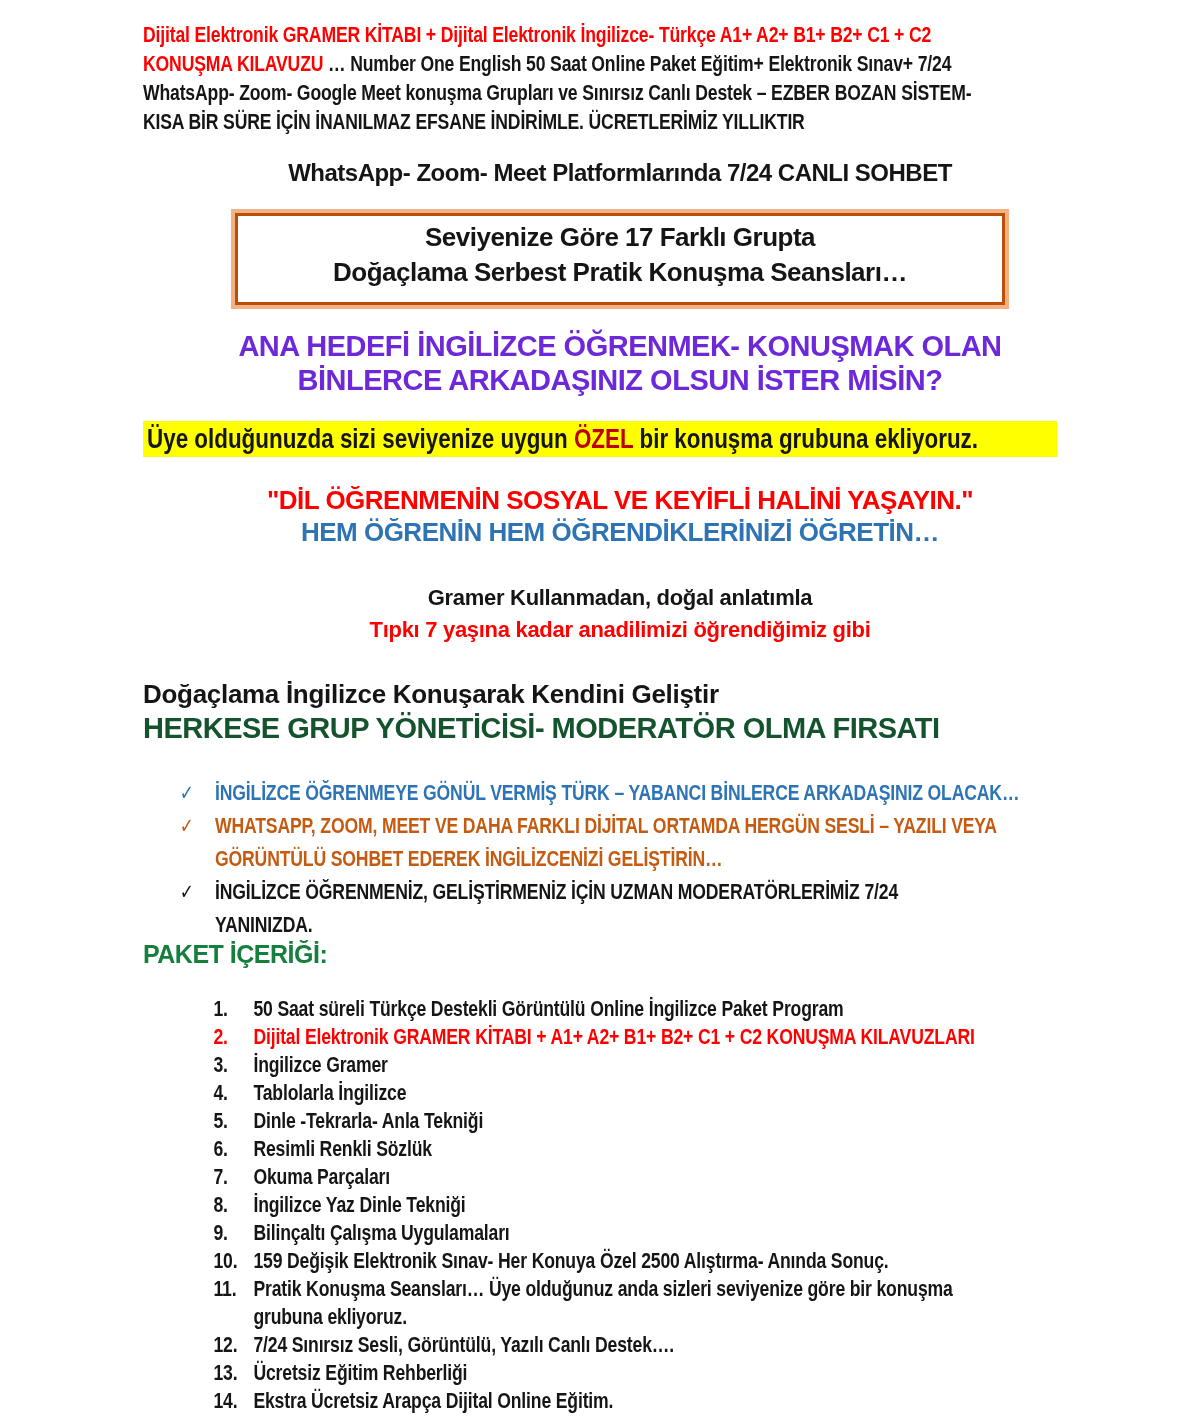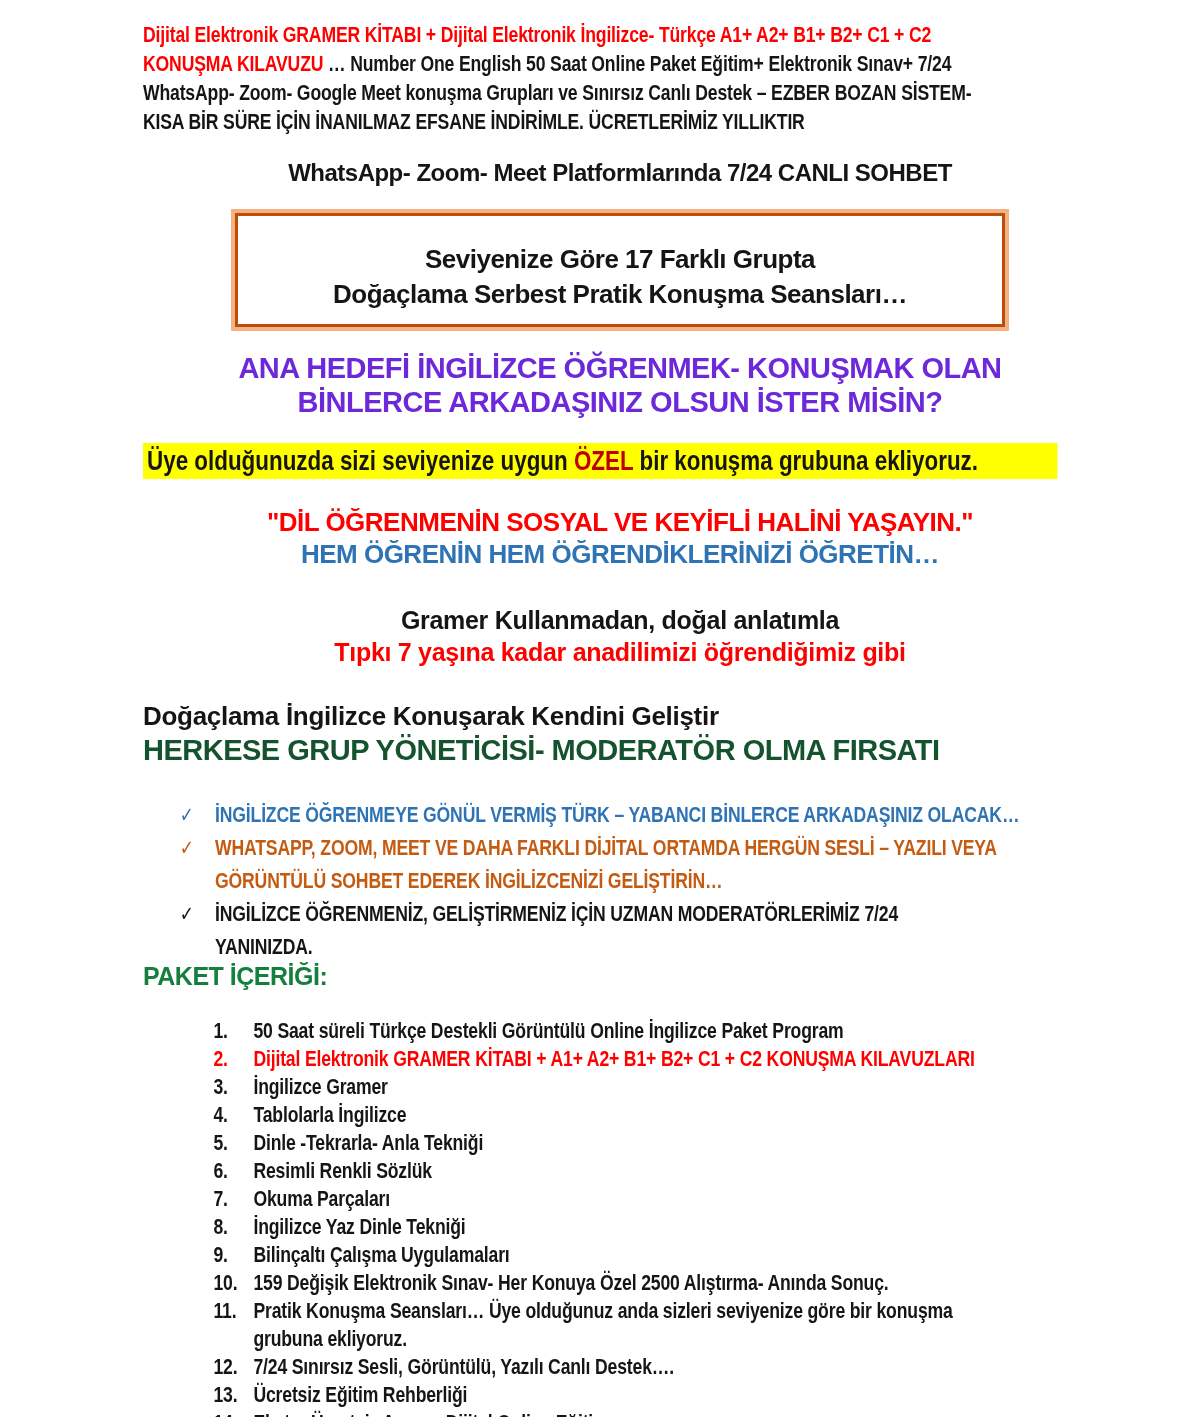--- a/index.html
+++ b/index.html
@@ -21,34 +21,34 @@
   .intro { font-size: 22px; line-height: 29px; white-space: pre-line; letter-spacing: -0.2px; }
 
   .h-live { margin-top: 22px; font-size: 24px; line-height: 30px; text-align: center; letter-spacing: -0.5px; }
 
   .box {
     margin: 25px auto 0;
     width: 770px;
     border: 3px solid #bc4f07;
     outline: 4px solid #f4b183;
     background: #ffffff;
-    padding: 26px 8px 12px;
+    padding: 4px 8px 12px;
   }
   .box-text { font-size: 26px; line-height: 35px; text-align: center; white-space: pre-line; letter-spacing: -0.5px; }
 
   .h-question { margin-top: 24px; font-size: 29px; line-height: 34px; text-align: center; white-space: pre-line; letter-spacing: -0.5px; }
 
   .hl-row { margin-top: 24px; }
   .hl { display: block; width: 1143px; padding: 0 5px; font-size: 28px; line-height: 36px; white-space: nowrap; }
 
   .social { margin-top: 27px; text-align: center; line-height: 32px; letter-spacing: -0.5px; }
   .social-line { font-size: 26px; }
 
   .natural { margin-top: 34px; text-align: center; line-height: 32px; letter-spacing: -0.3px; }
-  .natural-line { font-size: 25px; }
+  .natural-line { font-size: 22px; }
 
   .improve { margin-top: 32px; text-align: left; }
   .improve-black { font-size: 26px; line-height: 33px; letter-spacing: -0.3px; }
   .improve-red { font-size: 29px; line-height: 34px; letter-spacing: -0.5px; }
 
   .checklist { margin-top: 31px; }
   .check-row { display: flex; padding-left: 46px; font-size: 22px; line-height: 33px; letter-spacing: -0.2px; }
   .check { width: 44px; flex: none; font-size: 21px; }
   .check-text { white-space: pre-line; }
 

